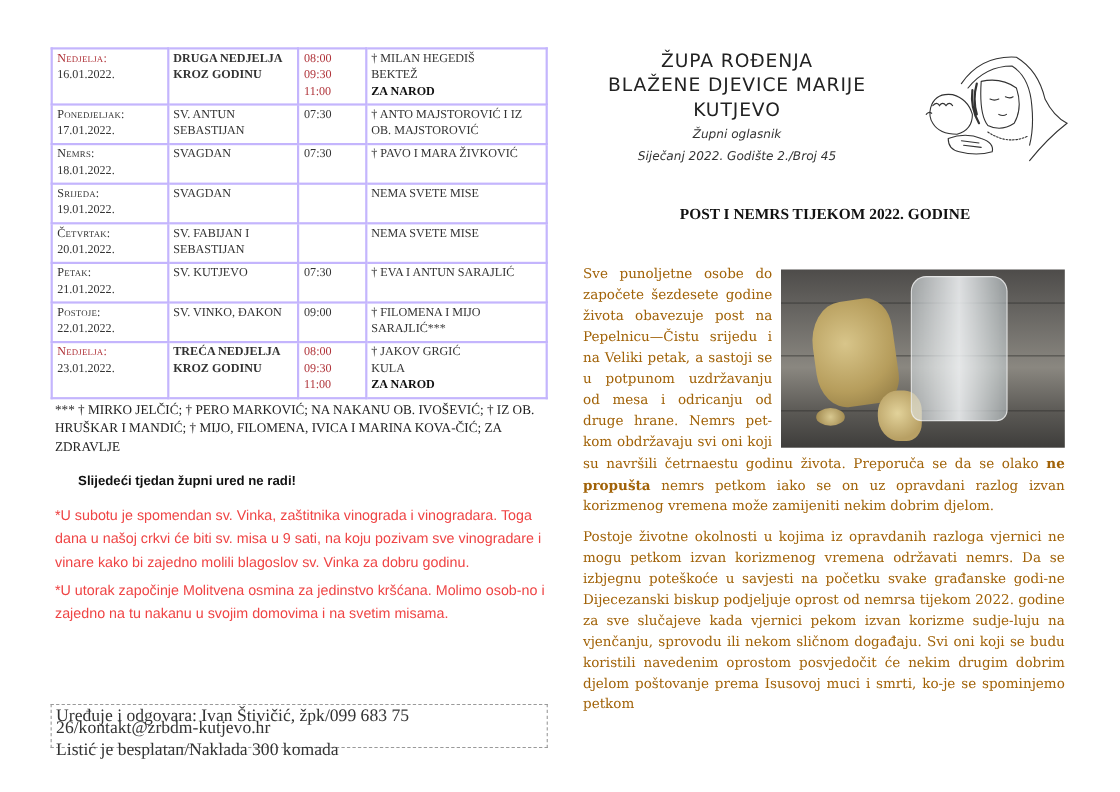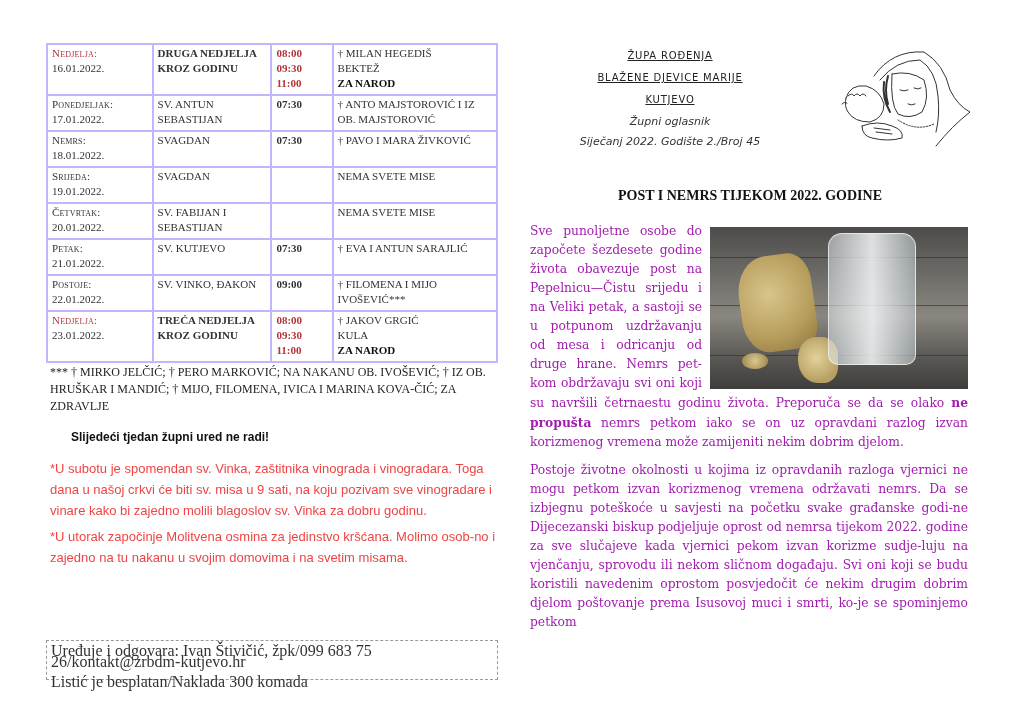--- a/index.html
+++ b/index.html
@@ -11,21 +11,21 @@
   .schedule {
     position: absolute; left: 46px; top: 43px; width: 452px;
     border-collapse: collapse; font-size: 11px; line-height: 15px;
   }
   .schedule td {
     border: 2px solid #c4b5fd; vertical-align: top; padding: 1px 4px 3px 4px;
     font-family: "Liberation Serif", serif; color: #333;
   }
   .schedule td.day { width: 98px; }
   .schedule td.saint { width: 112px; }
-  .schedule td.time { width: 38px; padding-right: 18px; font-weight: bold; }
+  .schedule td.time { width: 38px; padding-right: 18px; }
   .schedule td.intent { width: 160px; }
   .dayname { font-variant: small-caps; font-size: 11px; letter-spacing: 0.2px; }
   .sunday, .sunday .dayname, .time.sunday-times { color: #b0343a; }
   .bold { font-weight: bold; color: #111; }
   .line { display: block; }
 
   .footnote {
     position: absolute; left: 50px; top: 364px; width: 448px;
     font-family: "Liberation Serif", serif; font-size: 12px; line-height: 17px; color: #222;
   }
@@ -46,31 +46,31 @@
     font-family: "Liberation Serif", serif; font-size: 16px; color: #333;
     padding: 4px 4px;
   }
   .imprint div { line-height: 11px; margin-bottom: 9px; }
 
   
   .masthead {
     position: absolute; left: 540px; top: 45px; width: 260px; text-align: center;
     font-family: "DejaVu Sans", sans-serif; color: #222;
   }
-  .masthead .title { font-size: 10px; line-height: 22px; letter-spacing: 0.8px; font-weight: normal; text-decoration: underline; }
+  .masthead .title { font-size: 17px; line-height: 22px; letter-spacing: 0.8px; font-weight: normal; }
   .masthead .sub { font-size: 11px; line-height: 18px; font-style: italic; margin-top: 2px; color: #333; }
   .madonna { position: absolute; left: 832px; top: 46px; width: 140px; height: 110px; }
 
   .article-title {
     position: absolute; left: 530px; top: 188px; width: 440px; text-align: center;
     font-family: Liberation Serif, serif; font-weight: bold; font-size: 14px; color: #111;
   }
   .article {
-    position: absolute; left: 530px; top: 222px; width: 438px;
-    font-family: "DejaVu Serif", serif; font-size: 12.3px; line-height: 19px; color: #a21caf;
+    position: absolute; left: 530px; top: 240px; width: 438px;
+    font-family: "DejaVu Serif", serif; font-size: 12.3px; line-height: 19px; color: #a16207;
     text-align: justify; hyphens: manual;
   }
   .article p { margin: 0 0 9px 0; }
   .photo {
     float: right; width: 258px; height: 162px; margin: 5px 0 4px 8px; position: relative;
     background: linear-gradient(180deg, #4e4c4a 0%, #6c6a66 28%, #8a8780 55%, #5b5955 80%, #3e3d3b 100%);
     overflow: hidden;
   }
   .photo .plank { position: absolute; left: 0; width: 100%; height: 1px; background: #2c2b2a; opacity: .6; }
   .photo .glass {
@@ -200,21 +200,21 @@
           <span class="line">22.01.2022.</span>
         </td>
         <td class="saint">
           <span class="line">SV. VINKO, ĐAKON</span>
         </td>
         <td class="time">
           <span class="line">09:00</span>
         </td>
         <td class="intent">
           <span class="line">† FILOMENA I MIJO</span>
-          <span class="line">IVOŠEVIĆ***</span>
+          <span class="line">SARAJLIĆ***</span>
         </td>
       </tr>
       <tr>
         <td class="day sunday">
           <span class="line dayname">Nedjelja:</span>
           <span class="line">23.01.2022.</span>
         </td>
         <td class="saint bold">
           <span class="line">TREĆA NEDJELJA</span>
           <span class="line">KROZ GODINU</span>

